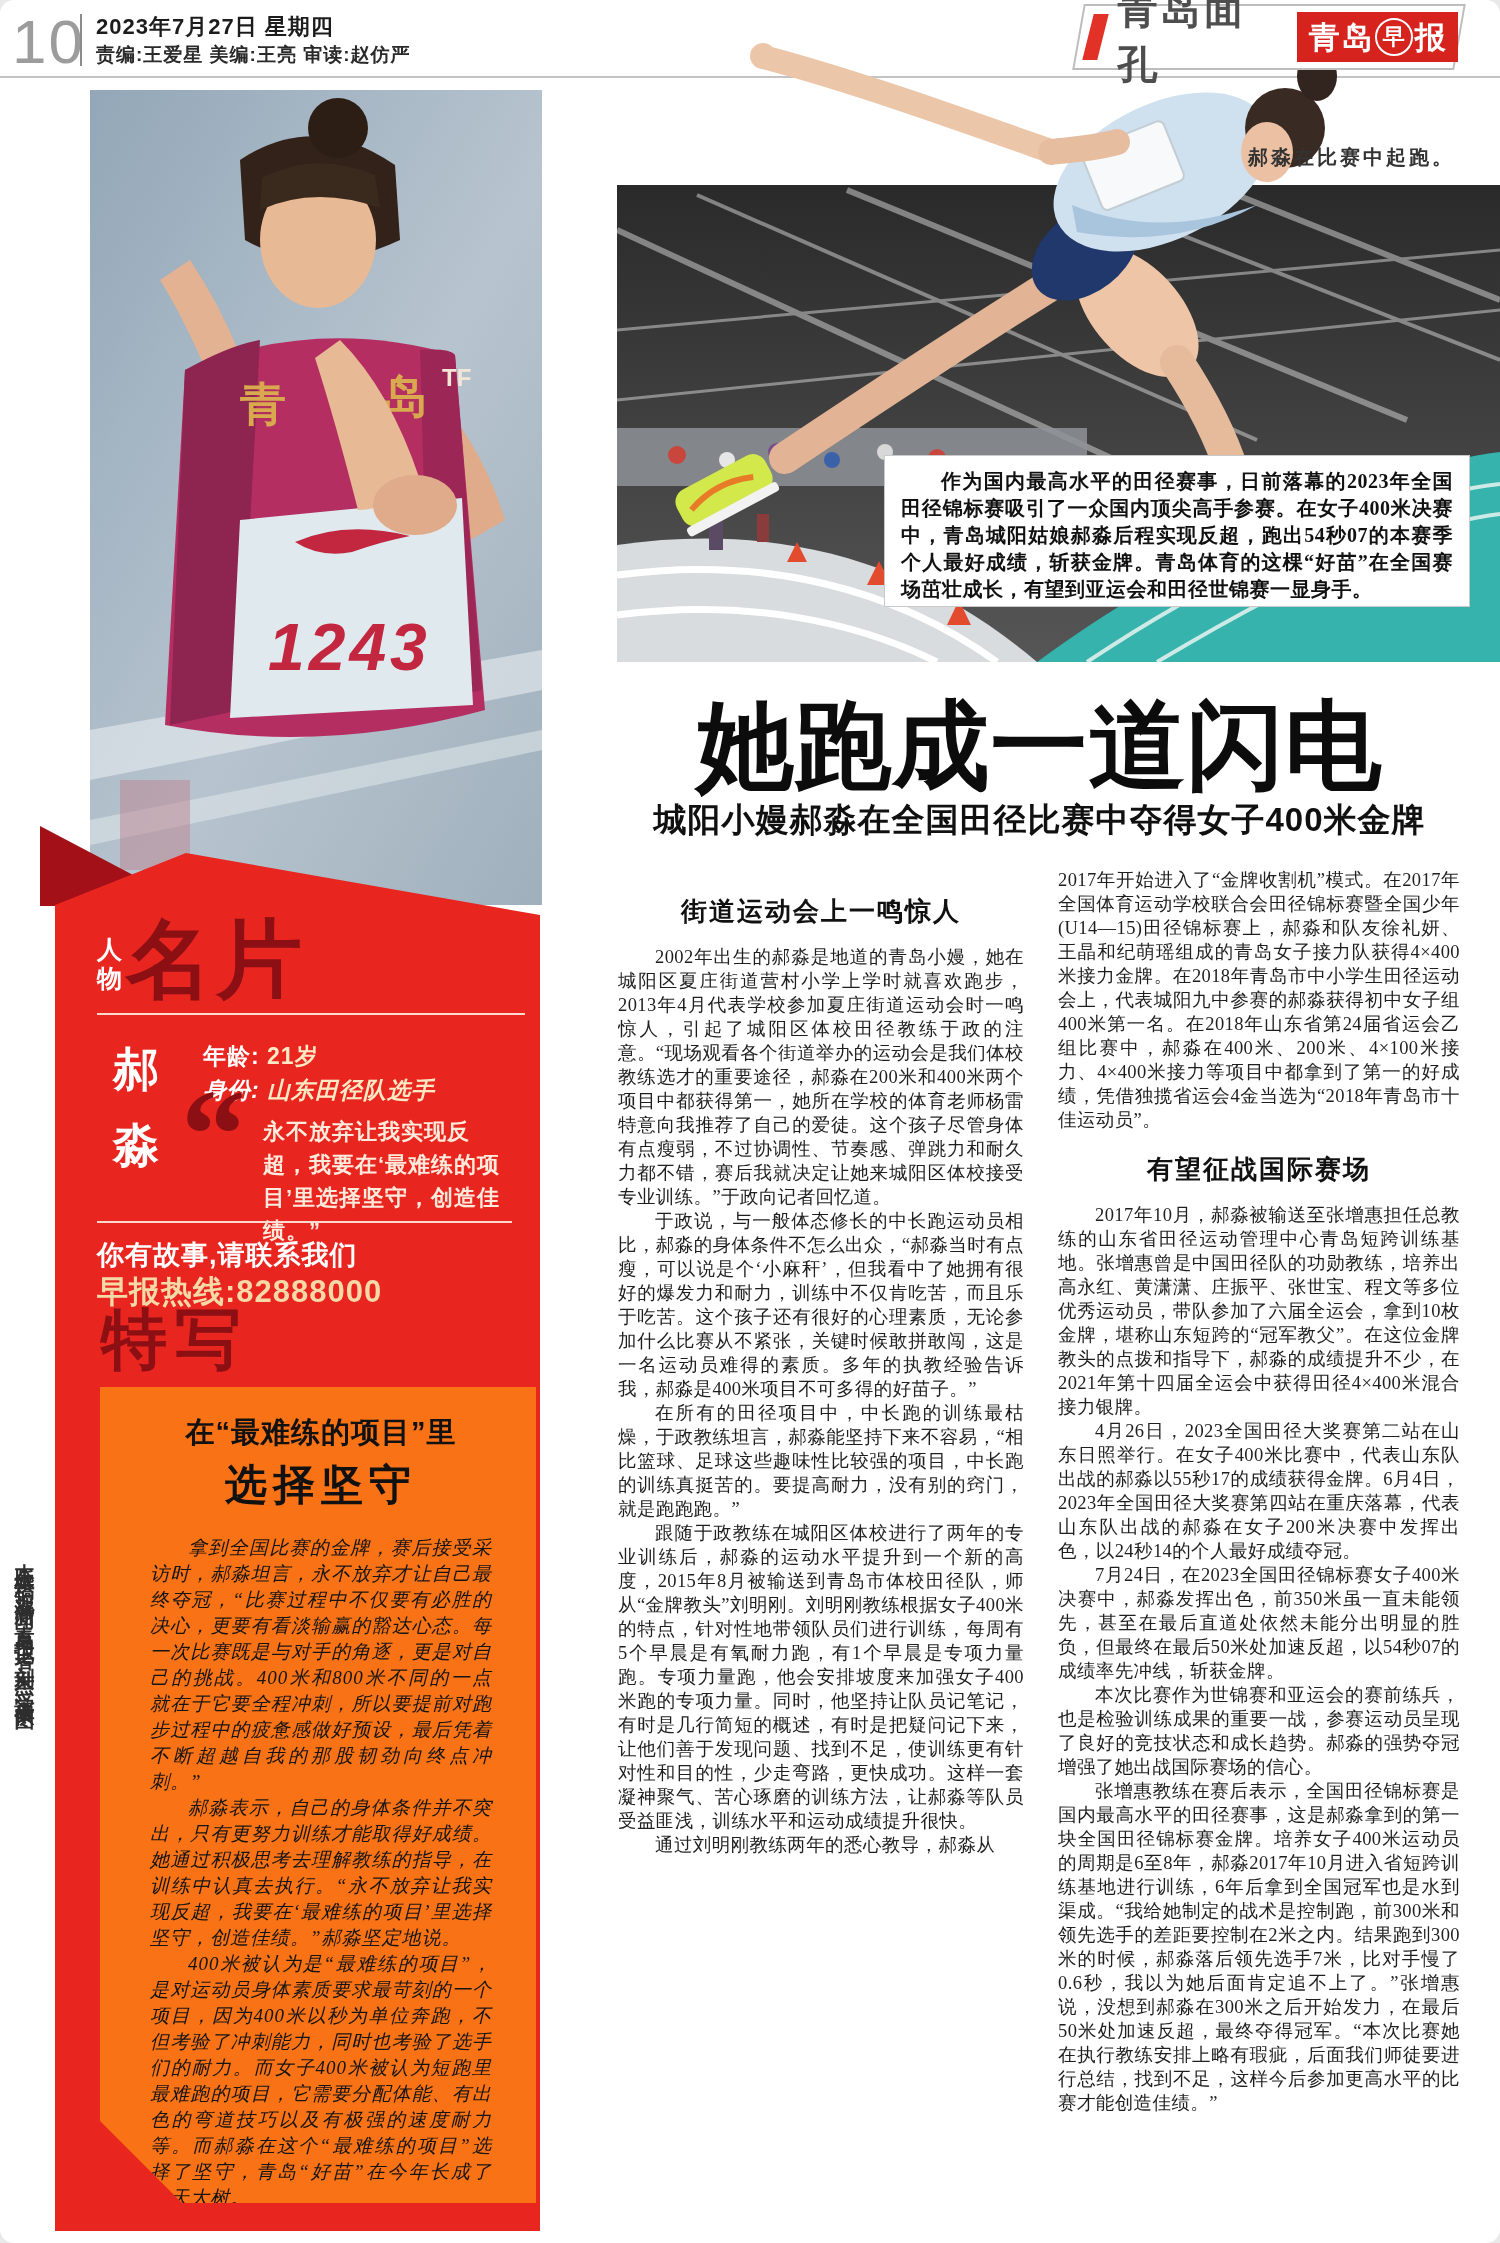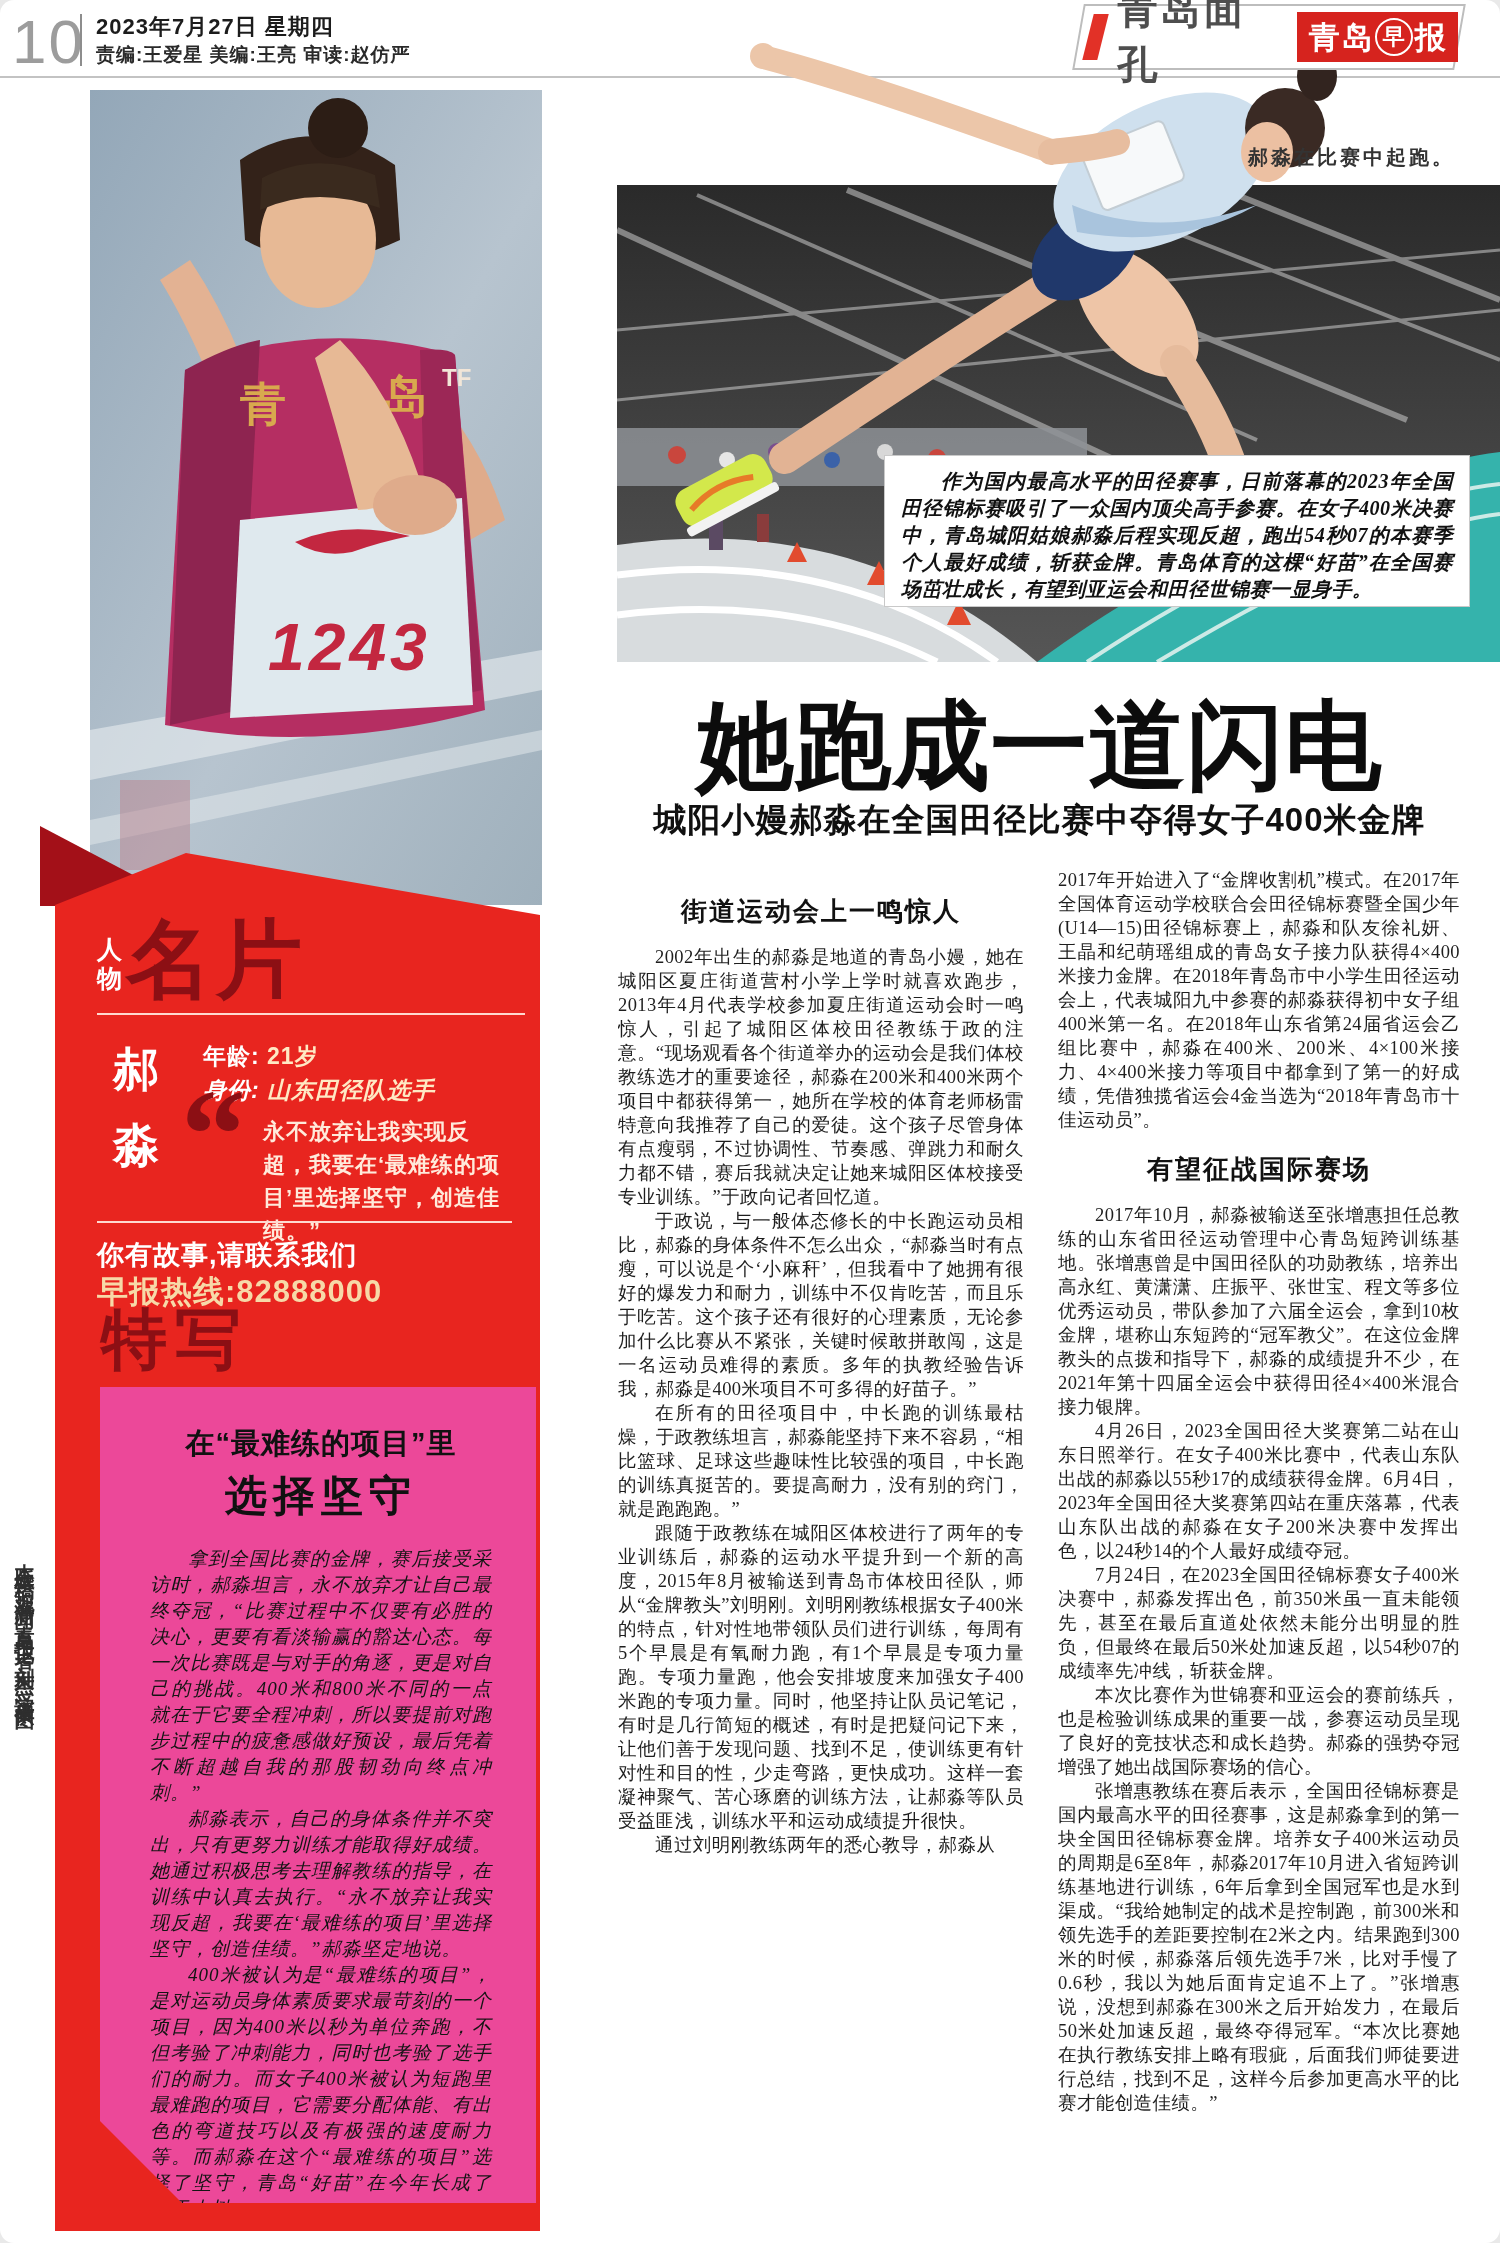--- a/index.html
+++ b/index.html
@@ -21,21 +21,21 @@
   #masthead span{color:#fff;font-size:31px;font-weight:900;line-height:1;}
   #masthead .circ{display:inline-flex;align-items:center;justify-content:center;width:34px;height:34px;
                   border:2px solid #fff;border-radius:50%;font-size:22px;}
   
   #left-photo{left:90px;top:90px;z-index:1;}
   #right-photo{left:617px;top:0;z-index:2;}
   #top-caption{left:1248px;top:144px;font-size:20px;font-weight:700;color:#333;letter-spacing:3px;z-index:4;}
   #intro-box{left:884px;top:455px;width:586px;height:152px;background:#fff;border:1px solid #c9c9c9;
              box-sizing:border-box;padding:12px 16px;z-index:4;overflow:hidden;}
   #intro-box p{margin:0;font-family:"Liberation Serif",serif;font-size:20px;line-height:27px;font-weight:700;
-               color:#111;text-align:justify;text-indent:2em;letter-spacing:.5px;font-style:italic;}
+               color:#111;text-align:justify;text-indent:2em;letter-spacing:.5px;}
   
   #headline{left:617px;top:682px;width:845px;text-align:center;font-size:97px;font-weight:900;color:#0c0c0c;
             letter-spacing:1px;z-index:4;white-space:nowrap;}
   #subheadline{left:617px;top:798px;width:845px;text-align:center;font-size:33px;font-weight:700;color:#101010;
                letter-spacing:1px;z-index:4;white-space:nowrap;}
   
   .bodycol{z-index:4;overflow:hidden;}
   #col1{left:618px;top:880px;width:406px;height:1360px;}
   #col2{left:1058px;top:868px;width:402px;height:1372px;}
   .bodycol p{margin:0;font-family:"Liberation Serif",serif;font-size:18.5px;line-height:24px;color:#1e1e1e;
@@ -60,23 +60,23 @@
   #field-age{top:188px;}
   #field-role{top:222px;font-style:italic;}
   #quote-mark{position:absolute;left:126px;top:216px;font-family:"Liberation Serif",serif;font-size:130px;line-height:130px;
               color:#8c0f14;font-weight:900;}
   #card-quote{position:absolute;left:208px;top:262px;width:250px;font-size:22px;line-height:33px;color:#ffeadb;
               font-weight:700;letter-spacing:1px;}
   #card-rule2{position:absolute;left:42px;top:368px;width:415px;height:2px;background:#ffd9d0;}
   #card-contact{position:absolute;left:42px;top:384px;font-size:27px;font-weight:900;color:#fff;letter-spacing:1px;}
   #card-hotline{position:absolute;left:42px;top:418px;font-size:31px;font-weight:900;color:#f7d9a8;letter-spacing:1px;}
   #feature-tag{position:absolute;left:46px;top:442px;font-size:66px;font-weight:900;color:#8c0f14;letter-spacing:8px;}
-  #feature-box{position:absolute;left:45px;top:534px;width:436px;height:816px;background:#ec4899;
+  #feature-box{position:absolute;left:45px;top:534px;width:436px;height:816px;background:#f97316;
                clip-path:polygon(0 0,100% 0,100% 100%,82px 100%,0 calc(100% - 82px));box-sizing:border-box;
-               padding:37px 44px 0 50px;}
+               padding:26px 44px 0 50px;}
   #feature-title1{font-size:29px;font-weight:700;color:#111;text-align:center;letter-spacing:1px;}
   #feature-title2{font-size:42px;font-weight:700;color:#111;text-align:center;letter-spacing:6px;margin-top:4px;}
   #feature-body{margin-top:22px;}
   #feature-body p{margin:0;font-family:"Liberation Serif",serif;font-style:italic;font-size:19px;line-height:26px;
                   color:#141414;text-align:justify;text-indent:2em;letter-spacing:1px;}
   
   #credit{left:12px;top:1548px;height:690px;writing-mode:vertical-rl;font-size:20px;color:#2e2e2e;
           letter-spacing:5px;font-weight:700;z-index:2;}
 </style>
 </head>

